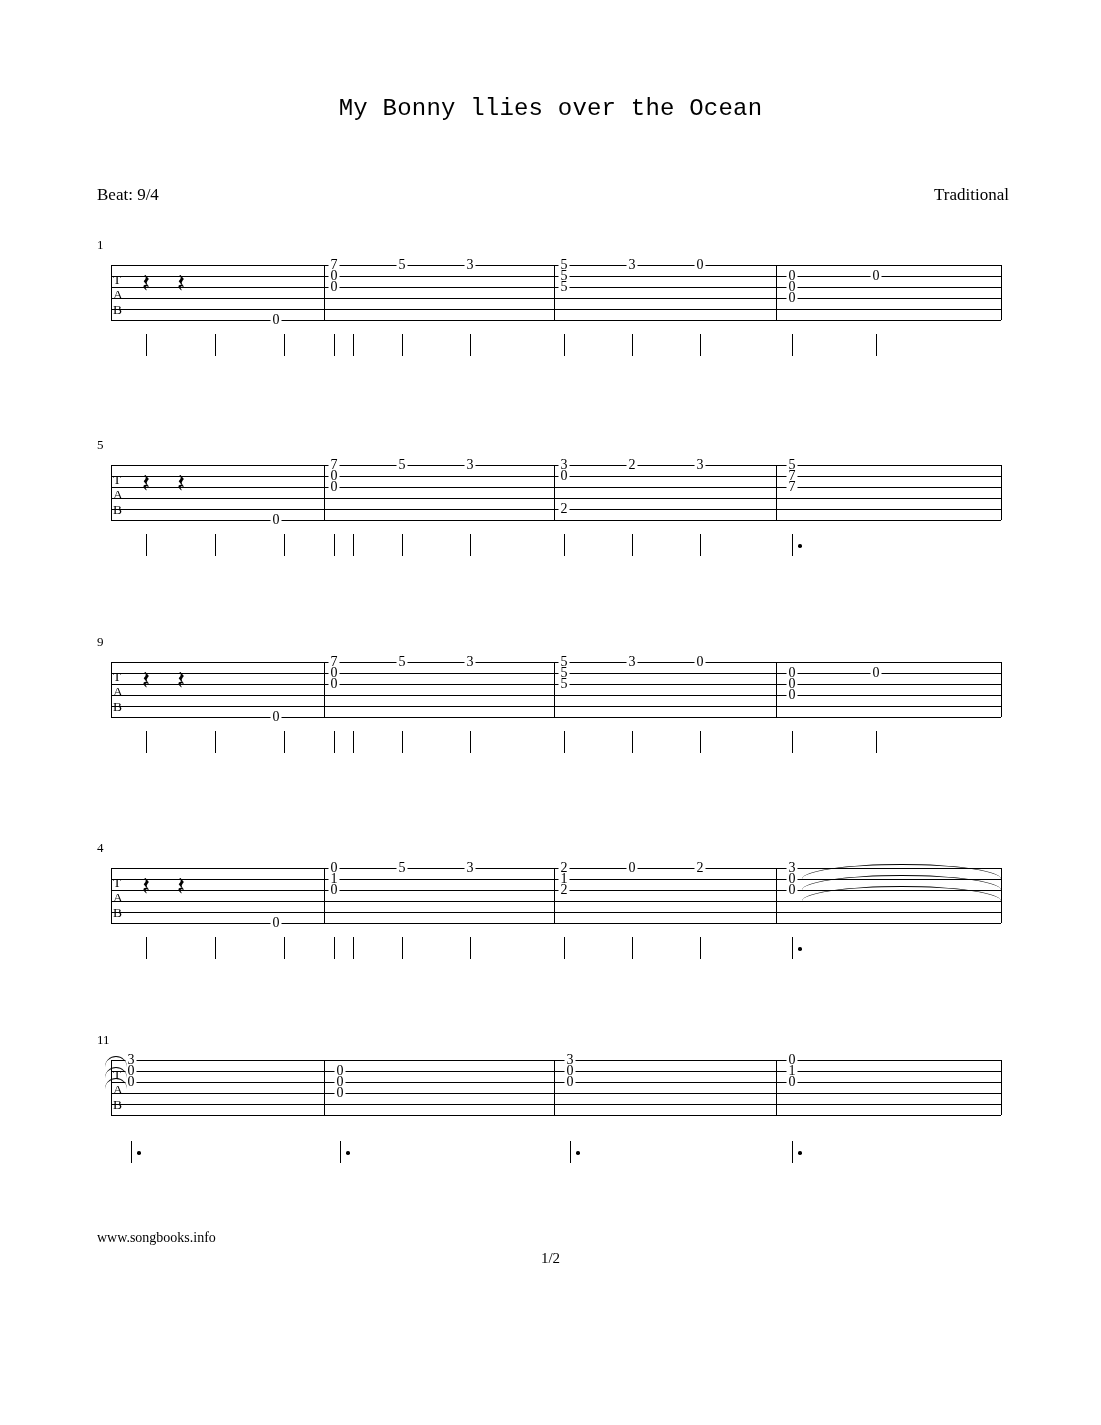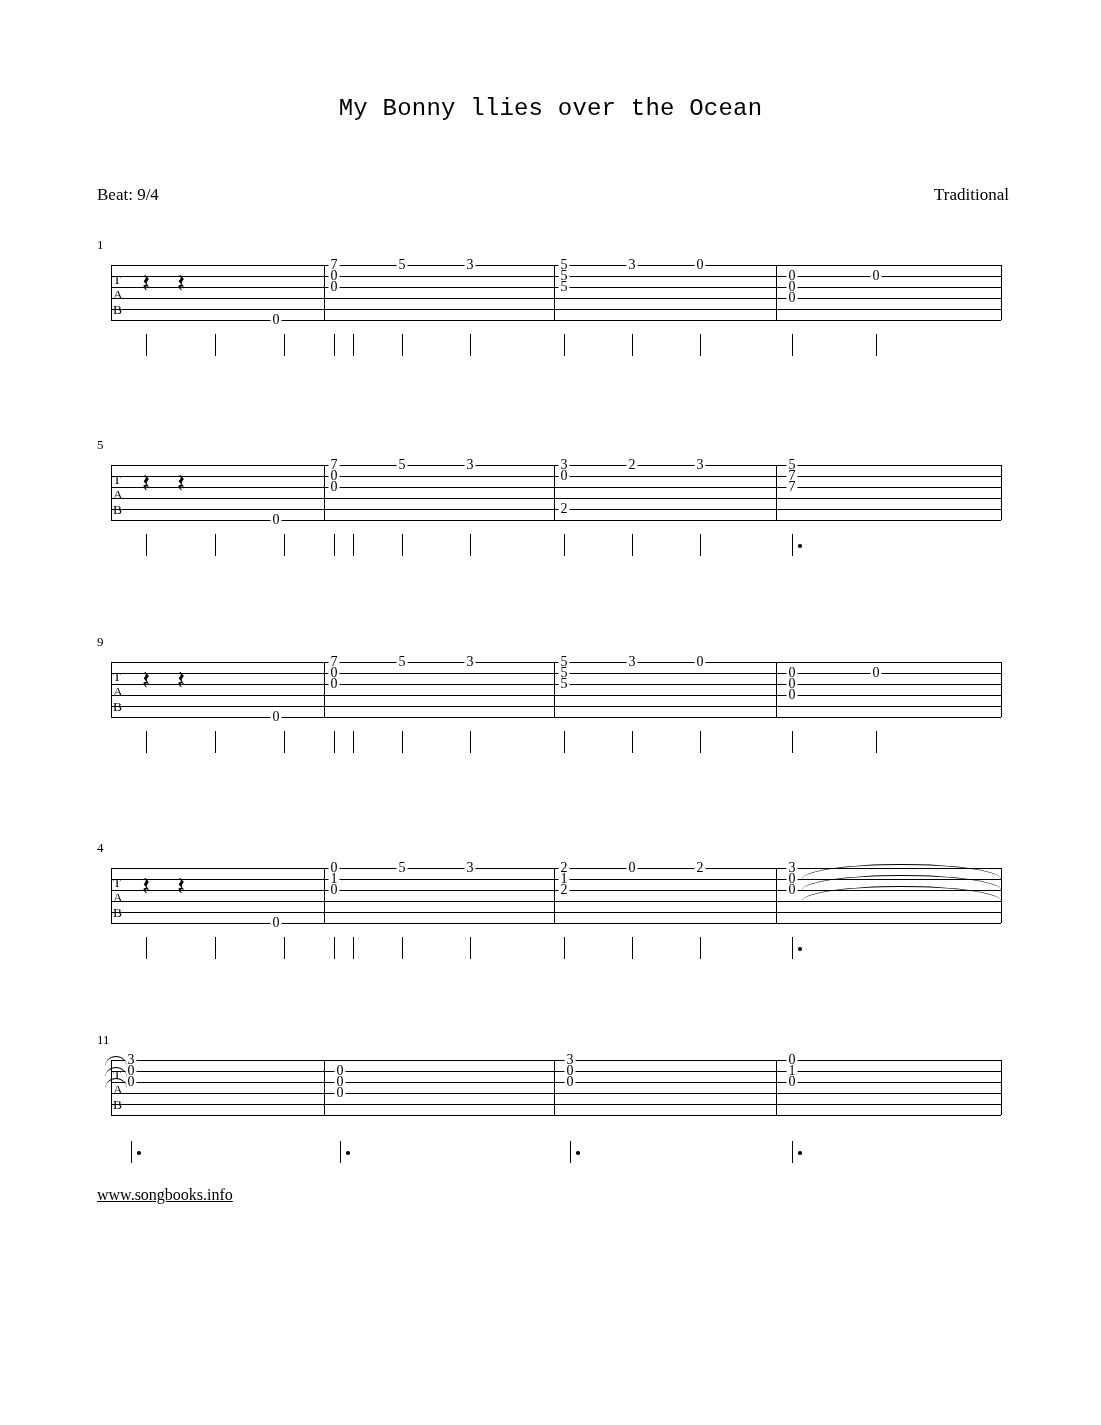--- a/index.html
+++ b/index.html
@@ -41,23 +41,22 @@
   .composer {
     position: absolute;
     top: 185px;
     right: 92px;
     font-size: 17px;
     font-family: "Liberation Serif", serif;
   }
   .footer-left {
     position: absolute;
     left: 97px;
-    top: 1186px;
-    font-size: 16px;
-    text-decoration: underline;
+    top: 1230px;
+    font-size: 14px;
   }
   .footer-center {
     position: absolute;
     left: 0;
     width: 1101px;
     top: 1250px;
     text-align: center;
     font-size: 15px;
   }
 
@@ -396,14 +395,15 @@
         <div class="dot" style="left: 576px; top: 91px;"></div>
         <div class="note" style="left: 792px; top: 0px;">0</div>
         <div class="note" style="left: 792px; top: 11px;">1</div>
         <div class="note" style="left: 792px; top: 22px;">0</div>
         <div class="stem" style="left: 792px; top: 81px;"></div>
         <div class="dot" style="left: 798px; top: 91px;"></div>
       </div>
     </div>
 
   <div class="footer-left">www.songbooks.info</div>
+  <div class="footer-center">1/2</div>
 
 </div>
 
 </body></html>

